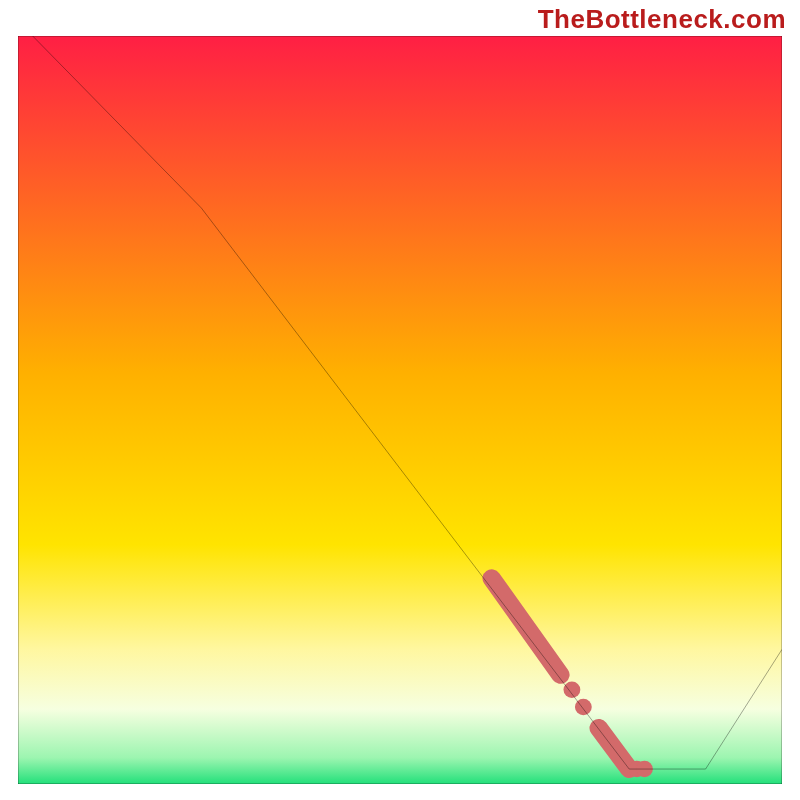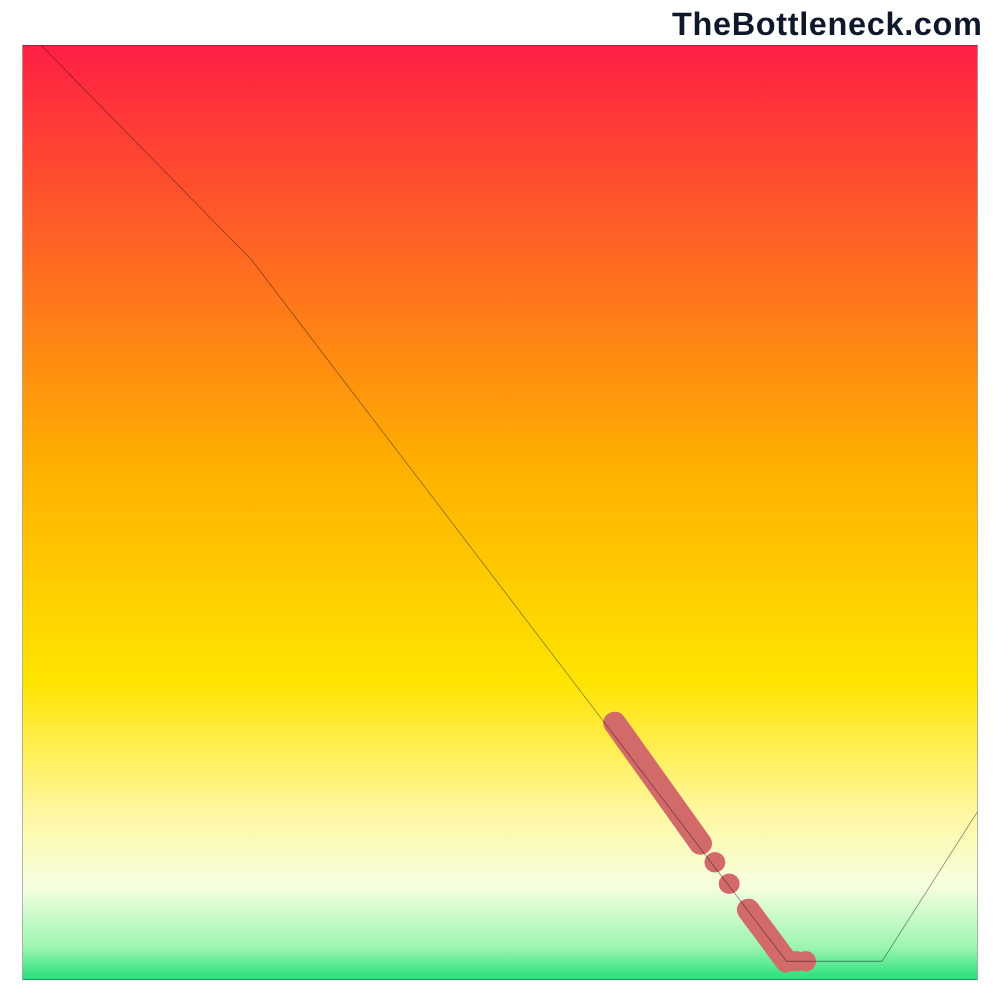--- a/index.html
+++ b/index.html
@@ -16,21 +16,21 @@
     width: 800px;
     height: 800px;
   }
   .watermark {
     position: absolute;
     top: 4px;
     right: 14px;
     font-size: 26px;
     font-weight: 700;
     letter-spacing: 0.5px;
-    color: #0f172a;
+    color: #b91c1c;
     user-select: none;
   }
   .plot {
     position: absolute;
     left: 18px;
     top: 36px;
     width: 764px;
     height: 748px;
   }
   .plot svg {

